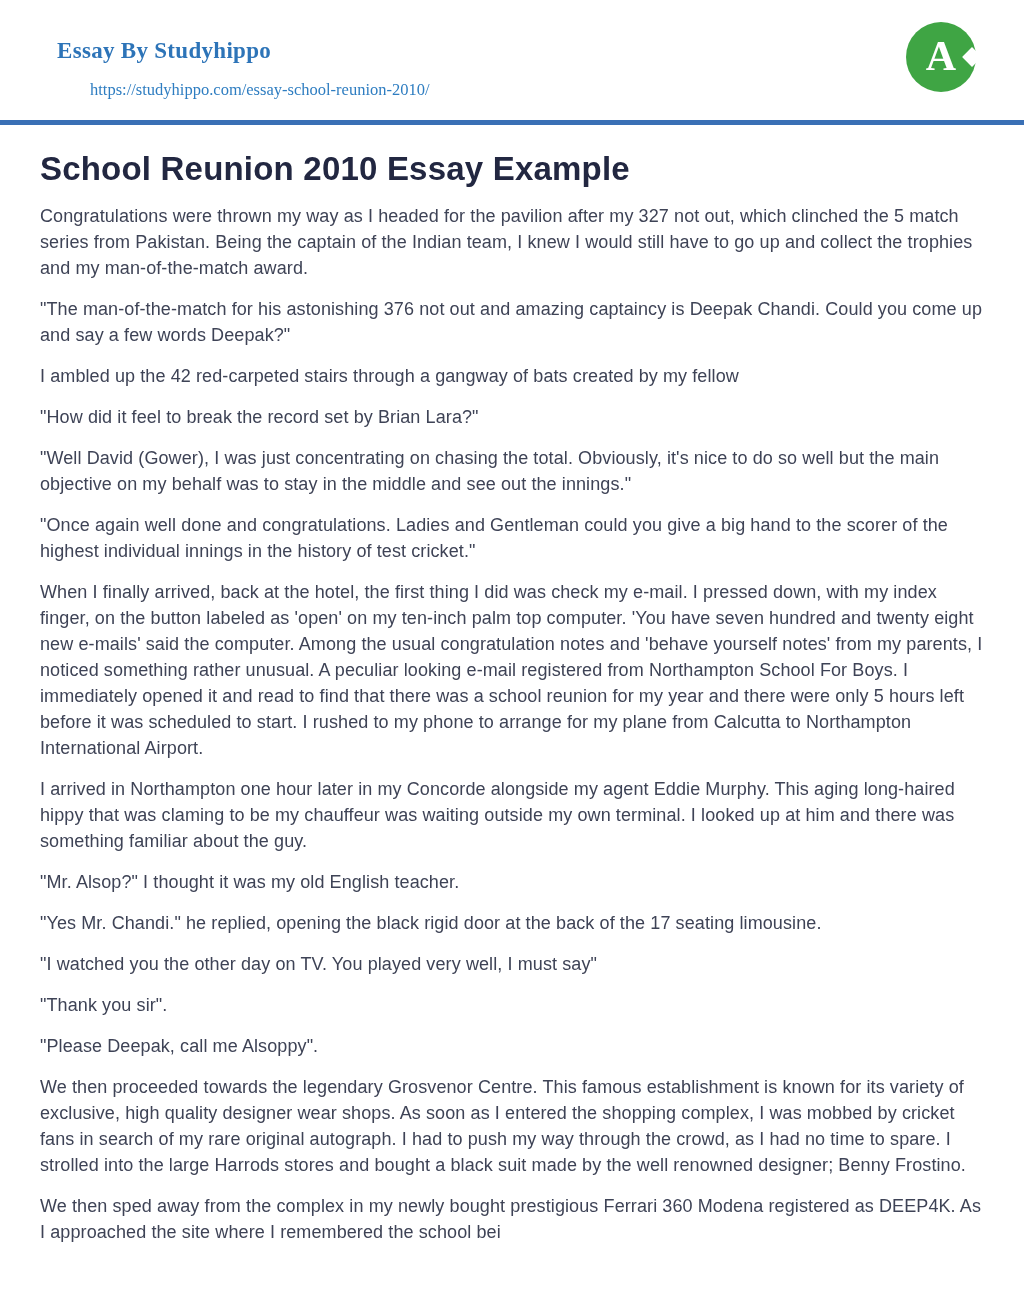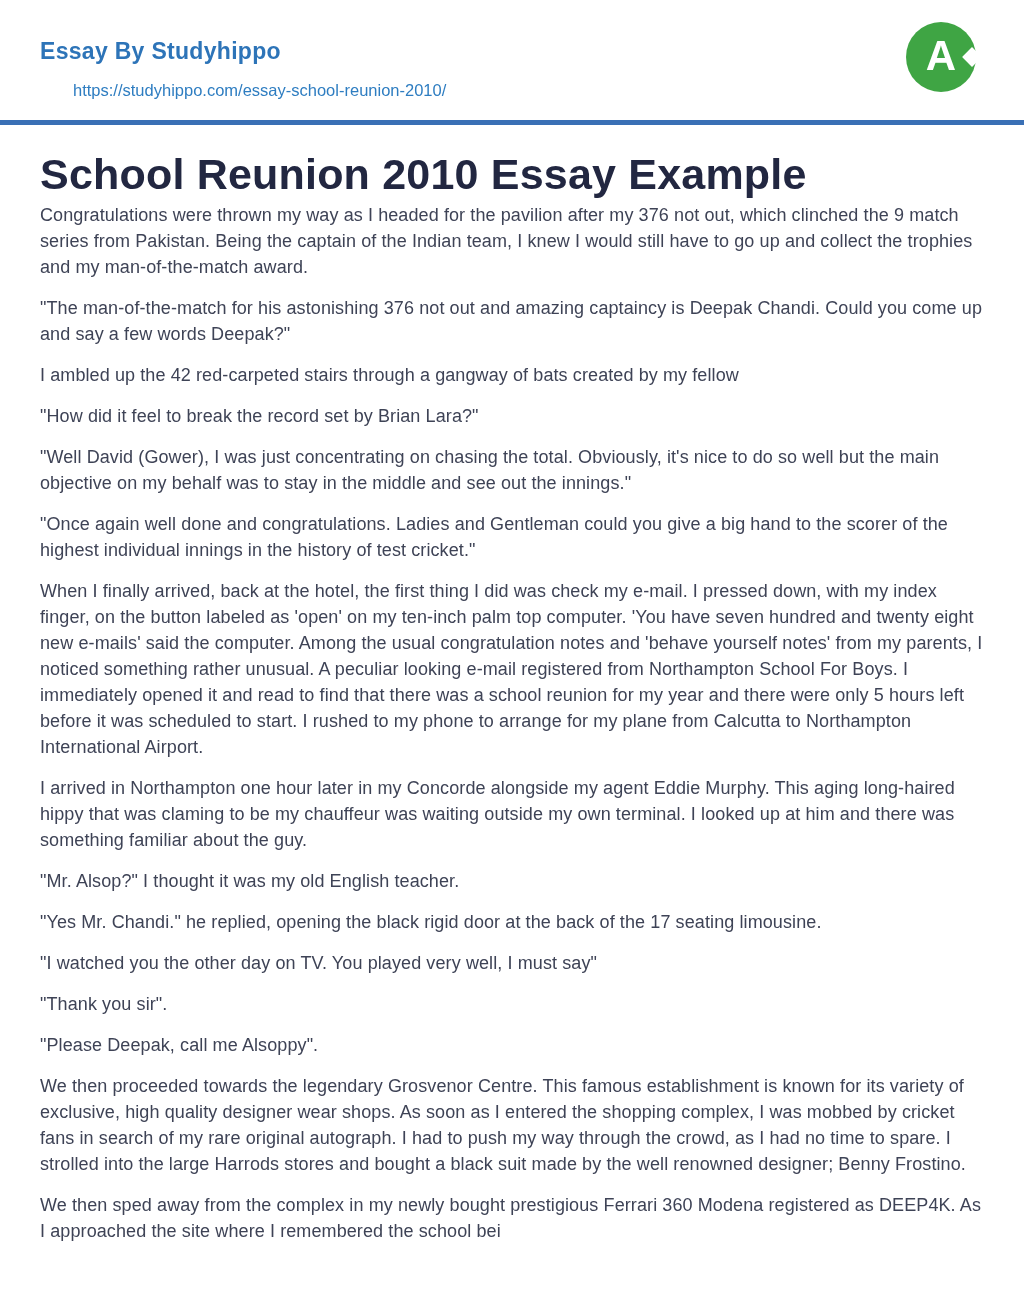--- a/index.html
+++ b/index.html
@@ -12,23 +12,24 @@
 
   body {
     height: 1307px;
     overflow: hidden;
     position: relative;
   }
 
   
   .site-header {
     position: relative;
-    padding: 38px 40px 20px 40px;
+    padding: 38px 40px 20px 57px;
     border-bottom: 5px solid #3a70b5;
     background: #ffffff;
+    font-family: Liberation Serif, serif;
   }
 
   .site-title {
     font-size: 23px;
     font-weight: 700;
     color: #2d74b8;
     letter-spacing: 0.3px;
   }
 
   .site-url {
@@ -73,25 +74,25 @@
     height: 14px;
     background: #ffffff;
   }
 
   
   .article {
     padding: 25px 40px 0 40px;
   }
 
   .article-title {
-    font-size: 43px;
+    font-size: 33px;
     font-weight: 800;
     color: #222741;
     letter-spacing: 0.2px;
-    margin-bottom: 3px;
+    margin-bottom: 15px;
   }
 
   .article p {
     font-size: 18px;
     line-height: 26px;
     color: #3e4356;
     margin: 0 0 15px 0;
     letter-spacing: 0.1px;
   }
 </style>
@@ -103,21 +104,21 @@
   <a class="site-url">https://studyhippo.com/essay-school-reunion-2010/</a>
   <div class="logo">
     <span class="letter">A</span>
     <span class="notch"></span>
   </div>
 </header>
 
 <main class="article">
   <h1 class="article-title">School Reunion 2010 Essay Example</h1>
 
-  <p>Congratulations were thrown my way as I headed for the pavilion after my 376 not out, which clinched the 9 match series from Pakistan. Being the captain of the Indian team, I knew I would still have to go up and collect the trophies and my man-of-the-match award.</p>
+  <p>Congratulations were thrown my way as I headed for the pavilion after my 327 not out, which clinched the 5 match series from Pakistan. Being the captain of the Indian team, I knew I would still have to go up and collect the trophies and my man-of-the-match award.</p>
   <p>"The man-of-the-match for his astonishing 376 not out and amazing captaincy is Deepak Chandi. Could you come up and say a few words Deepak?"</p>
   <p>I ambled up the 42 red-carpeted stairs through a gangway of bats created by my fellow</p>
   <p>"How did it feel to break the record set by Brian Lara?"</p>
   <p>"Well David (Gower), I was just concentrating on chasing the total. Obviously, it's nice to do so well but the main objective on my behalf was to stay in the middle and see out the innings."</p>
   <p>"Once again well done and congratulations. Ladies and Gentleman could you give a big hand to the scorer of the highest individual innings in the history of test cricket."</p>
   <p>When I finally arrived, back at the hotel, the first thing I did was check my e-mail. I pressed down, with my index finger, on the button labeled as 'open' on my ten-inch palm top computer. 'You have seven hundred and twenty eight new e-mails' said the computer. Among the usual congratulation notes and 'behave yourself notes' from my parents, I noticed something rather unusual. A peculiar looking e-mail registered from Northampton School For Boys. I immediately opened it and read to find that there was a school reunion for my year and there were only 5 hours left before it was scheduled to start. I rushed to my phone to arrange for my plane from Calcutta to Northampton International Airport.</p>
   <p>I arrived in Northampton one hour later in my Concorde alongside my agent Eddie Murphy. This aging long-haired hippy that was claming to be my chauffeur was waiting outside my own terminal. I looked up at him and there was something familiar about the guy.</p>
   <p>"Mr. Alsop?" I thought it was my old English teacher.</p>
   <p>"Yes Mr. Chandi." he replied, opening the black rigid door at the back of the 17 seating limousine.</p>
   <p>"I watched you the other day on TV. You played very well, I must say"</p>

